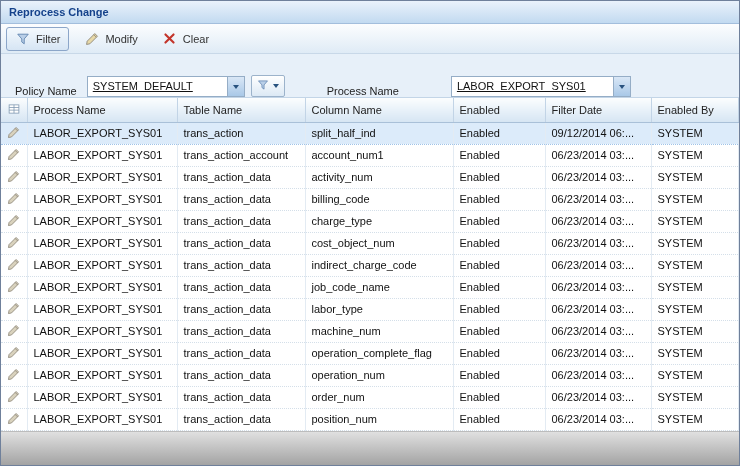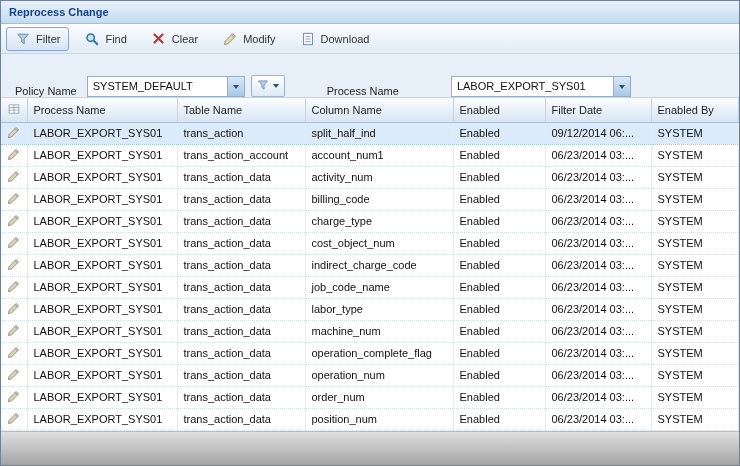--- a/index.html
+++ b/index.html
@@ -43,21 +43,21 @@
 
   
   .filter-panel {
     height:44px; flex:0 0 44px;
     background:#e7f0f9;
     border-bottom:1px solid #c3d5e7;
     display:flex; align-items:flex-end; padding:0 14px;
   }
   .fp-label { color:#222; margin-right:10px; white-space:nowrap; }
   .combo {
-    display:flex; height:21px; border:1px solid #95adc6; background:#fff; align-items:stretch;
+    display:flex; height:21px; border:1px solid #95adc6; background:#fff; align-items:stretch;text-decoration:underline;
   }
   .combo.policy { width:158px; }
   .combo.process { width:180px; }
   .combo-text { flex:1; padding:3px 5px; white-space:nowrap; overflow:hidden; }
   .combo-arrow {
     width:17px; flex:0 0 17px;
     background:linear-gradient(#d9e7f6,#a9c8e7);
     border-left:1px solid #95adc6;
     display:flex; align-items:center; justify-content:center; cursor:pointer;
   }
@@ -111,53 +111,33 @@
       <span class="icon16">
         <svg width="14" height="14" viewBox="0 0 16 16">
             <path d="M2 2.5h12l-4.6 5.4v5.6l-2.8-2.1V7.9z" fill="#b9cfe8" stroke="#5e82ad" stroke-width="1"></path>
           </svg>
       </span>
       <span>Filter</span>
     </button>
     <button class="tb-btn">
       <span class="icon16">
         <svg width="14" height="14" viewBox="0 0 16 16">
-            <circle cx="6.5" cy="6.5" r="4.2" fill="#cfe3f6" stroke="#2f6fb2" stroke-width="1.8"></circle>
-            <line x1="10" y1="10" x2="14" y2="14" stroke="#2f6fb2" stroke-width="2.2" stroke-linecap="round"></line>
-          </svg>
-      </span>
-      <span>Find</span>
-    </button>
-    <button class="tb-btn">
-      <span class="icon16">
-        <svg width="13" height="13" viewBox="0 0 16 16">
-            <path d="M3 3l10 10M13 3L3 13" stroke="#c3342a" stroke-width="2.6" stroke-linecap="round"></path>
-          </svg>
-      </span>
-      <span>Clear</span>
-    </button>
-    <button class="tb-btn">
-      <span class="icon16">
-        <svg width="14" height="14" viewBox="0 0 16 16">
             <path d="M11.2 1.8l3 3L5.5 13.5 1.8 14.2l.7-3.7z" fill="#e8d9a8" stroke="#8a8374" stroke-width="1"></path>
             <path d="M10 3l3 3" stroke="#8a8374" stroke-width="1"></path>
           </svg>
       </span>
       <span>Modify</span>
     </button>
     <button class="tb-btn">
       <span class="icon16">
-        <svg width="14" height="14" viewBox="0 0 16 16">
-            <rect x="3" y="1.5" width="10" height="13" fill="#ffffff" stroke="#5b7aa5" stroke-width="1"></rect>
-            <line x1="5" y1="5" x2="11" y2="5" stroke="#8aa5c5" stroke-width="1.2"></line>
-            <line x1="5" y1="8" x2="11" y2="8" stroke="#8aa5c5" stroke-width="1.2"></line>
-            <line x1="5" y1="11" x2="11" y2="11" stroke="#8aa5c5" stroke-width="1.2"></line>
+        <svg width="13" height="13" viewBox="0 0 16 16">
+            <path d="M3 3l10 10M13 3L3 13" stroke="#c3342a" stroke-width="2.6" stroke-linecap="round"></path>
           </svg>
       </span>
-      <span>Download</span>
+      <span>Clear</span>
     </button>
   </div>
 
   <div class="filter-panel">
     <span class="fp-label">Policy Name</span>
     <div class="combo policy">
       <div class="combo-text">SYSTEM_DEFAULT</div>
       <div class="combo-arrow">
           <span class="caret"></span>
         </div>

